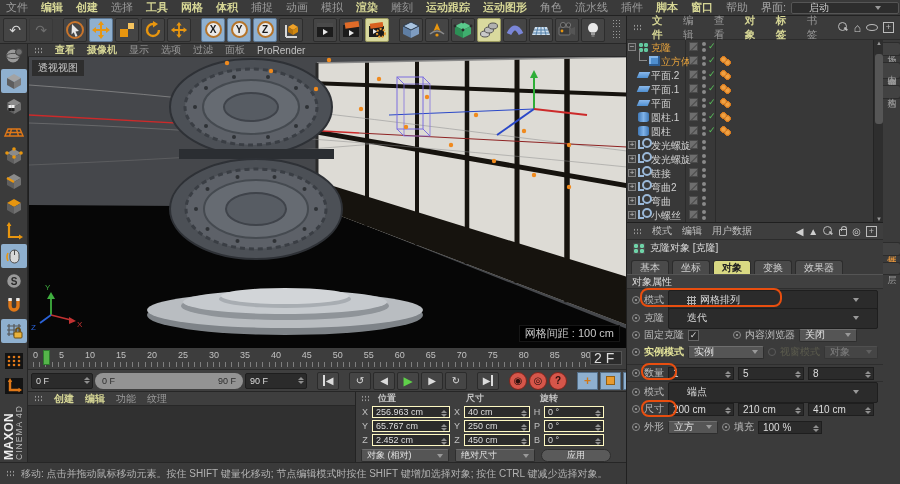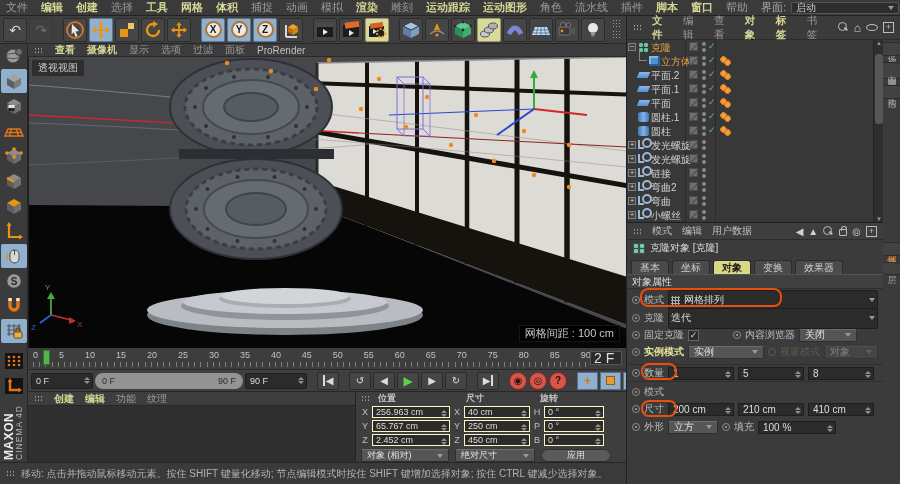--- a/index.html
+++ b/index.html
@@ -8,21 +8,21 @@
 #app{position:relative;width:900px;height:484px}
 .abs{position:absolute}
 
 #menubar{left:0;top:0;width:900px;height:16px;background:#3a3a3a;border-bottom:1px solid #222;
   display:flex;align-items:center;gap:13px;padding:0 6px;font-size:11px;white-space:nowrap}
 .mi{color:#9c9c9c;cursor:default}
 .mi.hl{color:#d6d695;font-weight:bold}
 #menubar .right{margin-left:auto;display:flex;align-items:center;gap:5px}
 #iface-label{color:#a8a8a8}
 #iface-dd{width:108px;height:12px;background:#2d2d2d;border:1px solid #555;border-radius:2px;
-  display:flex;align-items:center;justify-content:space-between;padding:0 4px;color:#cfcfcf;font-size:10px}
+  display:flex;align-items:center;justify-content:space-between;padding:0 17px;color:#cfcfcf;font-size:10px}
 .caret{width:0;height:0;border-left:3px solid transparent;border-right:3px solid transparent;border-top:4px solid #999}
 .mag{width:11px;height:11px;position:relative}
 .mag::before{content:"";position:absolute;left:0;top:0;width:7px;height:7px;border:1.5px solid #bbb;border-radius:50%}
 .mag::after{content:"";position:absolute;left:6px;top:6px;width:4px;height:1.5px;background:#bbb;transform:rotate(45deg)}
 
 #toolbar{left:0;top:16px;width:626px;height:28px;background:#3f3f3f;border-bottom:1px solid #282828;
   display:flex;align-items:center;gap:2px;padding:0 3px}
 .tb{width:24px;height:24px;background:#454545;border:1px solid #2d2d2d;border-radius:2px;
   display:flex;align-items:center;justify-content:center;flex:0 0 auto;font-size:14px;color:#d8d8d8}
 .tb.on{background:#8fb0cf;border-color:#5a7694}
@@ -162,21 +162,21 @@
 .atab.act{background:#d9d983;color:#222;font-weight:bold}
 #am-sect{position:absolute;left:0;top:258px;width:256px;height:15px;border-top:1px solid #555;border-bottom:1px solid #2e2e2e;
   display:flex;align-items:center;padding:0 5px;font-weight:normal;color:#dedede;background:#404040}
 .arow{position:absolute;left:0;width:256px;height:16px;display:flex;align-items:center;gap:4px;padding:0 5px;font-size:10px}
 .ring{width:8px;height:8px;border:1.5px solid #8a8a8a;border-radius:50%;flex:0 0 auto;position:relative}
 .ring.dot::after{content:"";position:absolute;left:1.5px;top:1.5px;width:2.5px;height:2.5px;border-radius:50%;background:#aaa}
 .alabel{color:#bcbcbc;white-space:nowrap}
 .alabel.br{color:#e4e49a;font-weight:bold}
 .alabel.dim{color:#8b8b68}
 .ddd{height:21px;background:#2b2b2b;border:1px solid #1e1e1e;border-radius:2px;color:#dedede;
-  display:flex;align-items:center;gap:4px;padding:0 2px;position:relative}
+  display:flex;align-items:center;gap:4px;padding:0 18px;position:relative}
 .ddd .caret,.ddl .caret{margin-left:auto}
 .grow{flex:1}
 .chkbox{width:11px;height:11px;background:#2b2b2b;border:1px solid #666;color:#d8d8d8;font-size:9px;
   display:flex;align-items:center;justify-content:center}
 .afield{height:13px;background:#2b2b2b;border:1px solid #1e1e1e;color:#dedede;display:flex;align-items:center;
   padding:0 4px;position:relative;flex:0 0 auto}
 .minigrid{width:9px;height:9px;background-image:radial-gradient(#b0b0b0 1px,transparent 1.2px);background-size:3px 3px;flex:0 0 auto}
 .ann{position:absolute;border:2.5px solid #e84e0f;border-radius:8px;pointer-events:none;z-index:5}
 .dis-g{opacity:.4}
 
@@ -1078,20 +1078,24 @@
           <span>8</span>
           <span class="spinner">
             <i class="u"></i>
             <i class="d"></i>
           </span>
         </span>
     </div>
     <div class="arow" style="top:368px">
       <span class="ring dot"></span>
       <span class="alabel">模式</span>
+      <span class="ddd grow">
+        <span>端点</span>
+        <span class="caret"></span>
+      </span>
     </div>
     <div class="arow" style="top:385px">
       <span class="ring dot"></span>
       <span class="alabel">尺寸</span>
       <span class="afield" style="width:66px">
           <span>200 cm</span>
           <span class="spinner">
             <i class="u"></i>
             <i class="d"></i>
           </span>
@@ -1113,21 +1117,21 @@
     </div>
     <div class="arow" style="top:403px">
       <span class="ring dot"></span>
       <span class="alabel">外形</span>
       <span class="ddl" style="width:50px">
         <span>立方</span>
         <span class="caret"></span>
       </span>
       <span class="ring dot"></span>
       <span class="alabel">填充</span>
-      <span class="afield" style="width:78px">
+      <span class="afield" style="width:64px">
           <span>100 %</span>
           <span class="spinner">
             <i class="u"></i>
             <i class="d"></i>
           </span>
         </span>
     </div>
 
     <div class="ann" style="left:13px;top:272px;width:142px;height:19px"></div>
     <div class="ann" style="left:14px;top:347px;width:36px;height:17px"></div>

